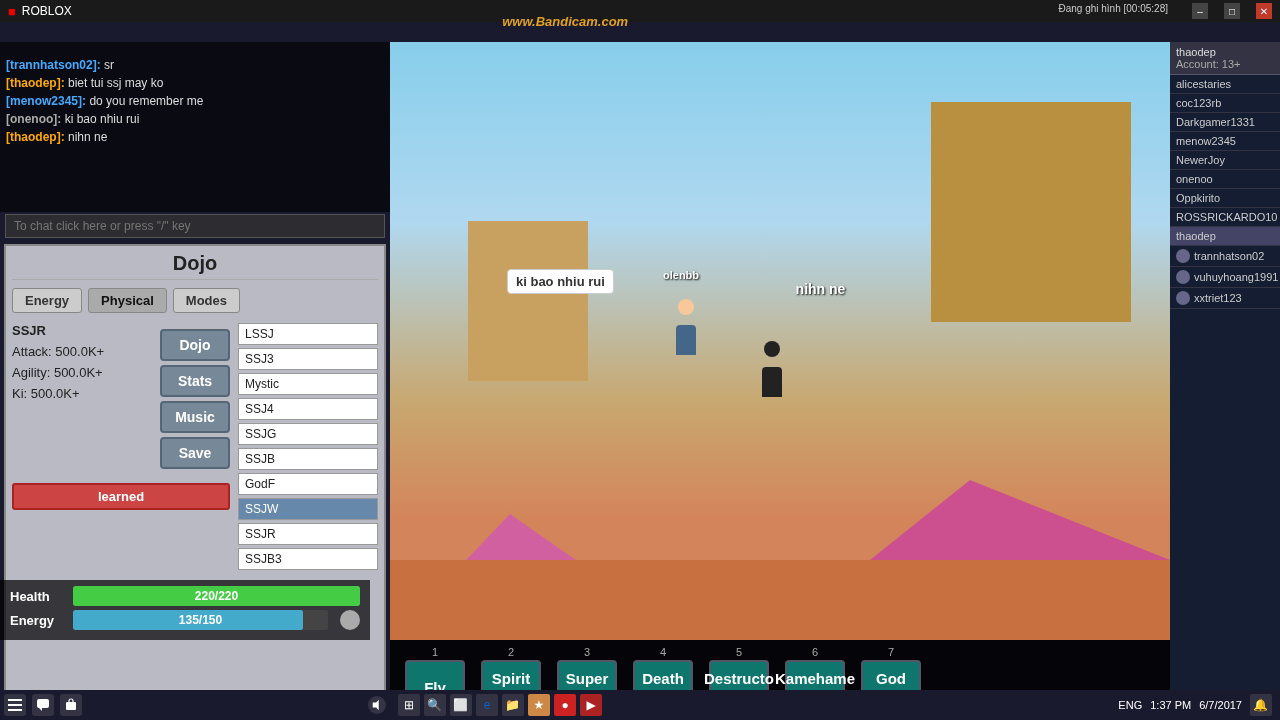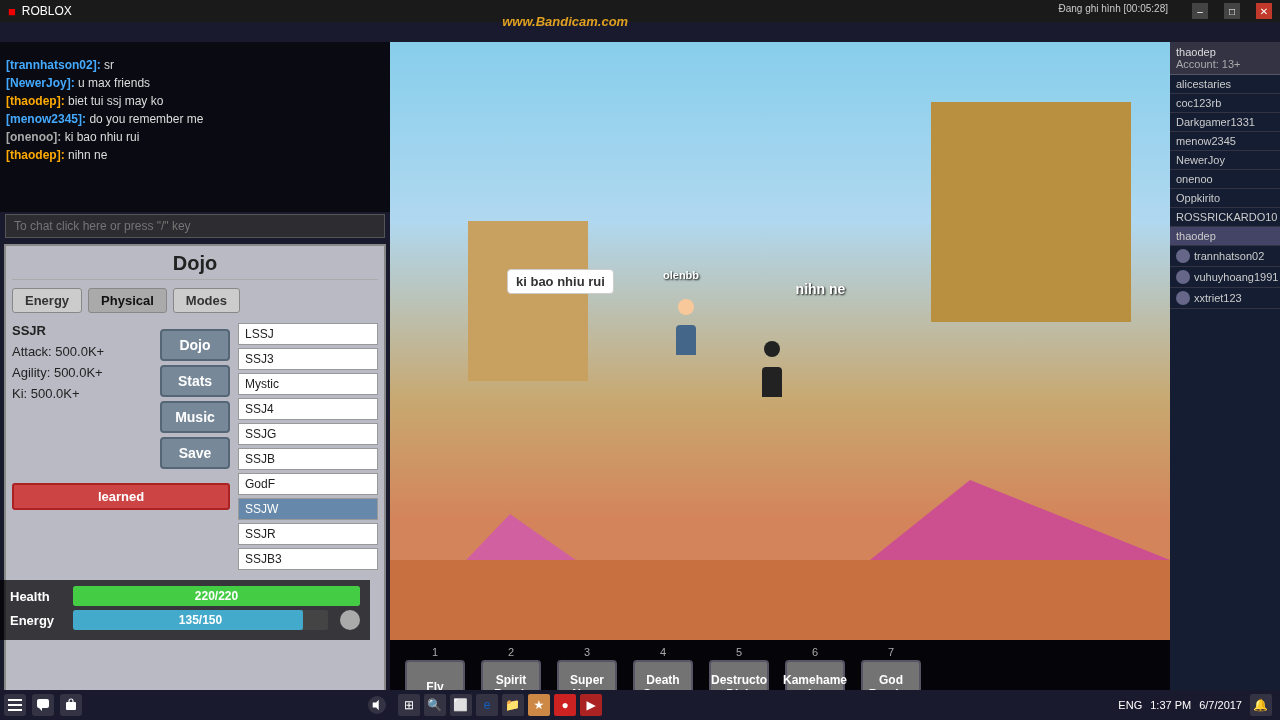--- a/index.html
+++ b/index.html
@@ -293,28 +293,28 @@
       width: 70px;
     }
     .skill-num {
       color: #aaa;
       font-size: 11px;
       margin-bottom: 2px;
     }
     .skill-icon {
       width: 60px;
       height: 55px;
-      background: #737373;
+      background: #0f766e;
       border: 2px solid #556;
       border-radius: 4px;
       display: flex;
       align-items: center;
       justify-content: center;
       color: white;
-      font-size: 12px;
+      font-size: 15px;
       text-align: center;
       font-weight: bold;
       cursor: pointer;
     }
 
     
     #right-panel {
       position: absolute;
       top: 42px;
       right: 0;
@@ -518,24 +518,20 @@
     <div class="sprite-body" style="background:#222;"></div>
   </div>
 </div>
 
 <div id="left-panel">
 
   <div id="chat-area">
     <div class="chat-line">
       <span class="name name-blue">[trannhatson02]:</span>
       <span> sr</span>
-    </div>
-    <div class="chat-line">
-      <span class="name name-blue">[NewerJoy]:</span>
-      <span> u max friends</span>
     </div>
     <div class="chat-line">
       <span class="name name-orange">[thaodep]:</span>
       <span> biet tui ssj may ko</span>
     </div>
     <div class="chat-line">
       <span class="name name-blue">[menow2345]:</span>
       <span> do you remember me</span>
     </div>
     <div class="chat-line">

